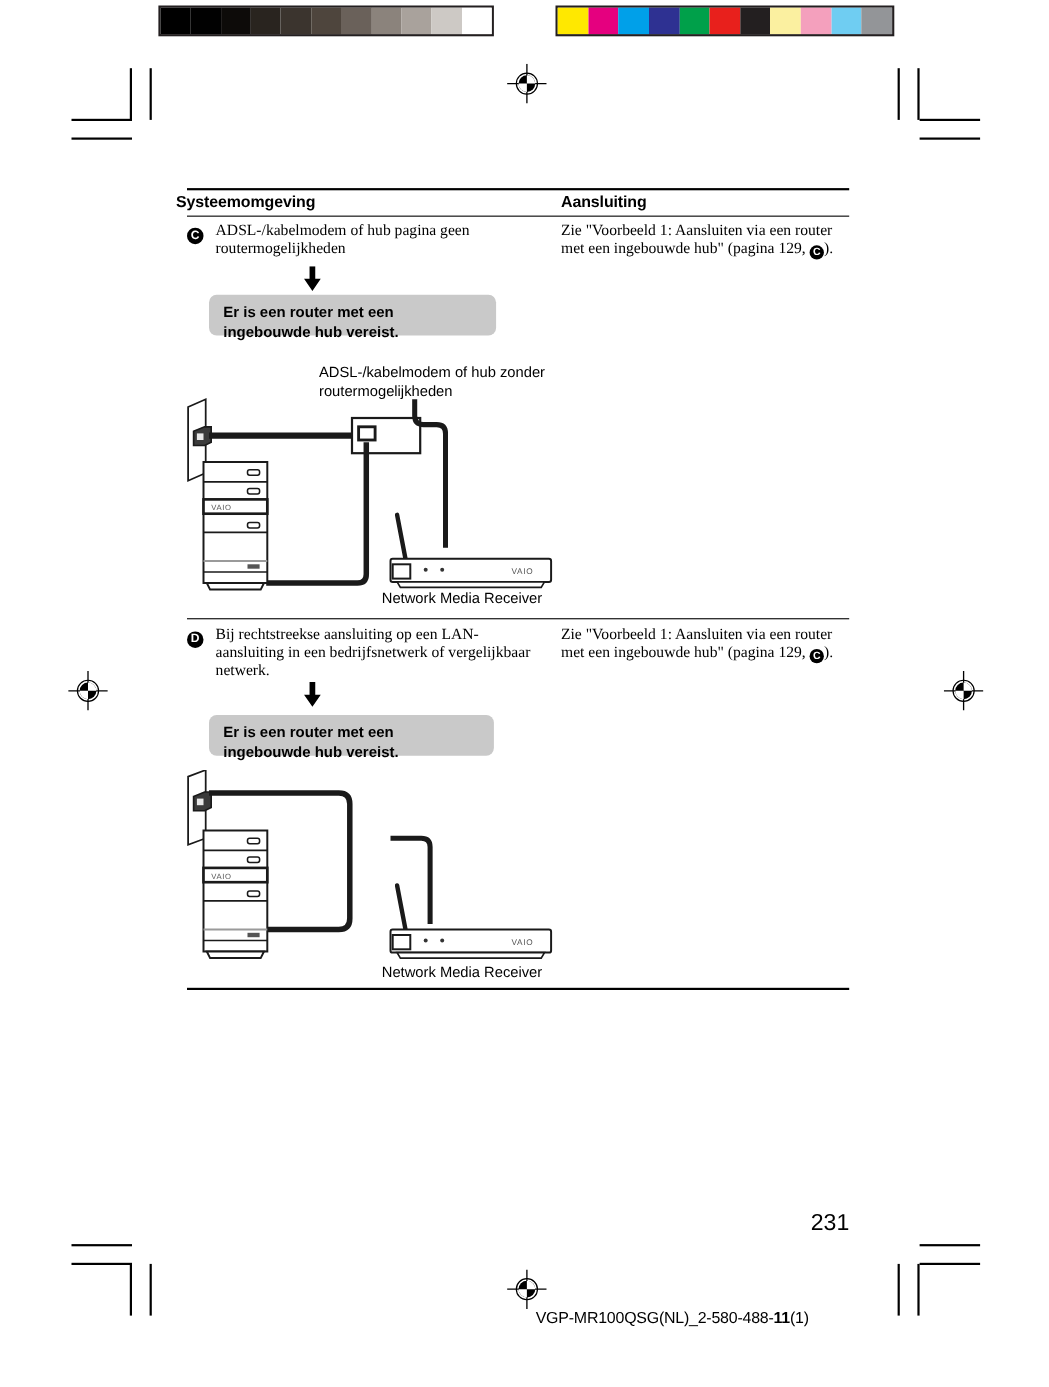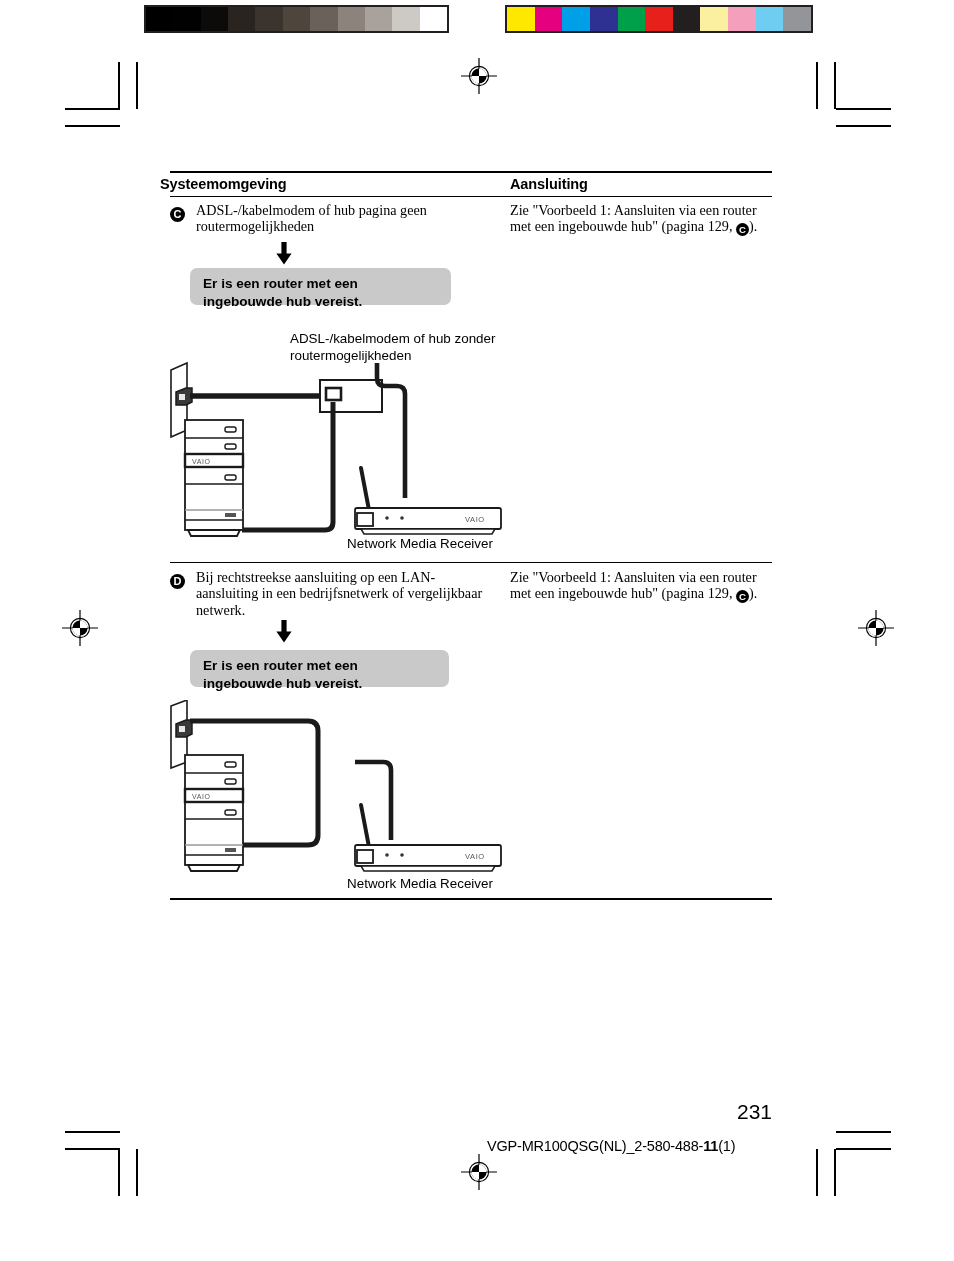--- a/index.html
+++ b/index.html
@@ -289,15 +289,15 @@
     <circle cx="237" cy="155" r="1.8" fill="#333"></circle>
     <text x="300" y="159" font-family="Liberation Sans, sans-serif" font-size="7.5" fill="#555" letter-spacing="0.6">VAIO</text>
     <path d="M196 166 L330 166 L327 171 L199 171 Z" fill="#fff" stroke="#1a1a1a" stroke-width="1.5"></path>
   </g>
 </svg>
 </div>
 <div class="nmr" style="left:330px;top:876px;width:180px;">Network Media Receiver</div>
 
 <div class="pageno" style="left:737px;top:1100px;">231</div>
 
-<div class="footer" style="left:487px;top:1138px;">
+<div class="footer" style="left:487px;top:1191px;">
   <span>VGP-MR100QSG(NL)_2-580-488-</span><b>11</b><span>(1)</span>
 </div>
 
 </body></html>

